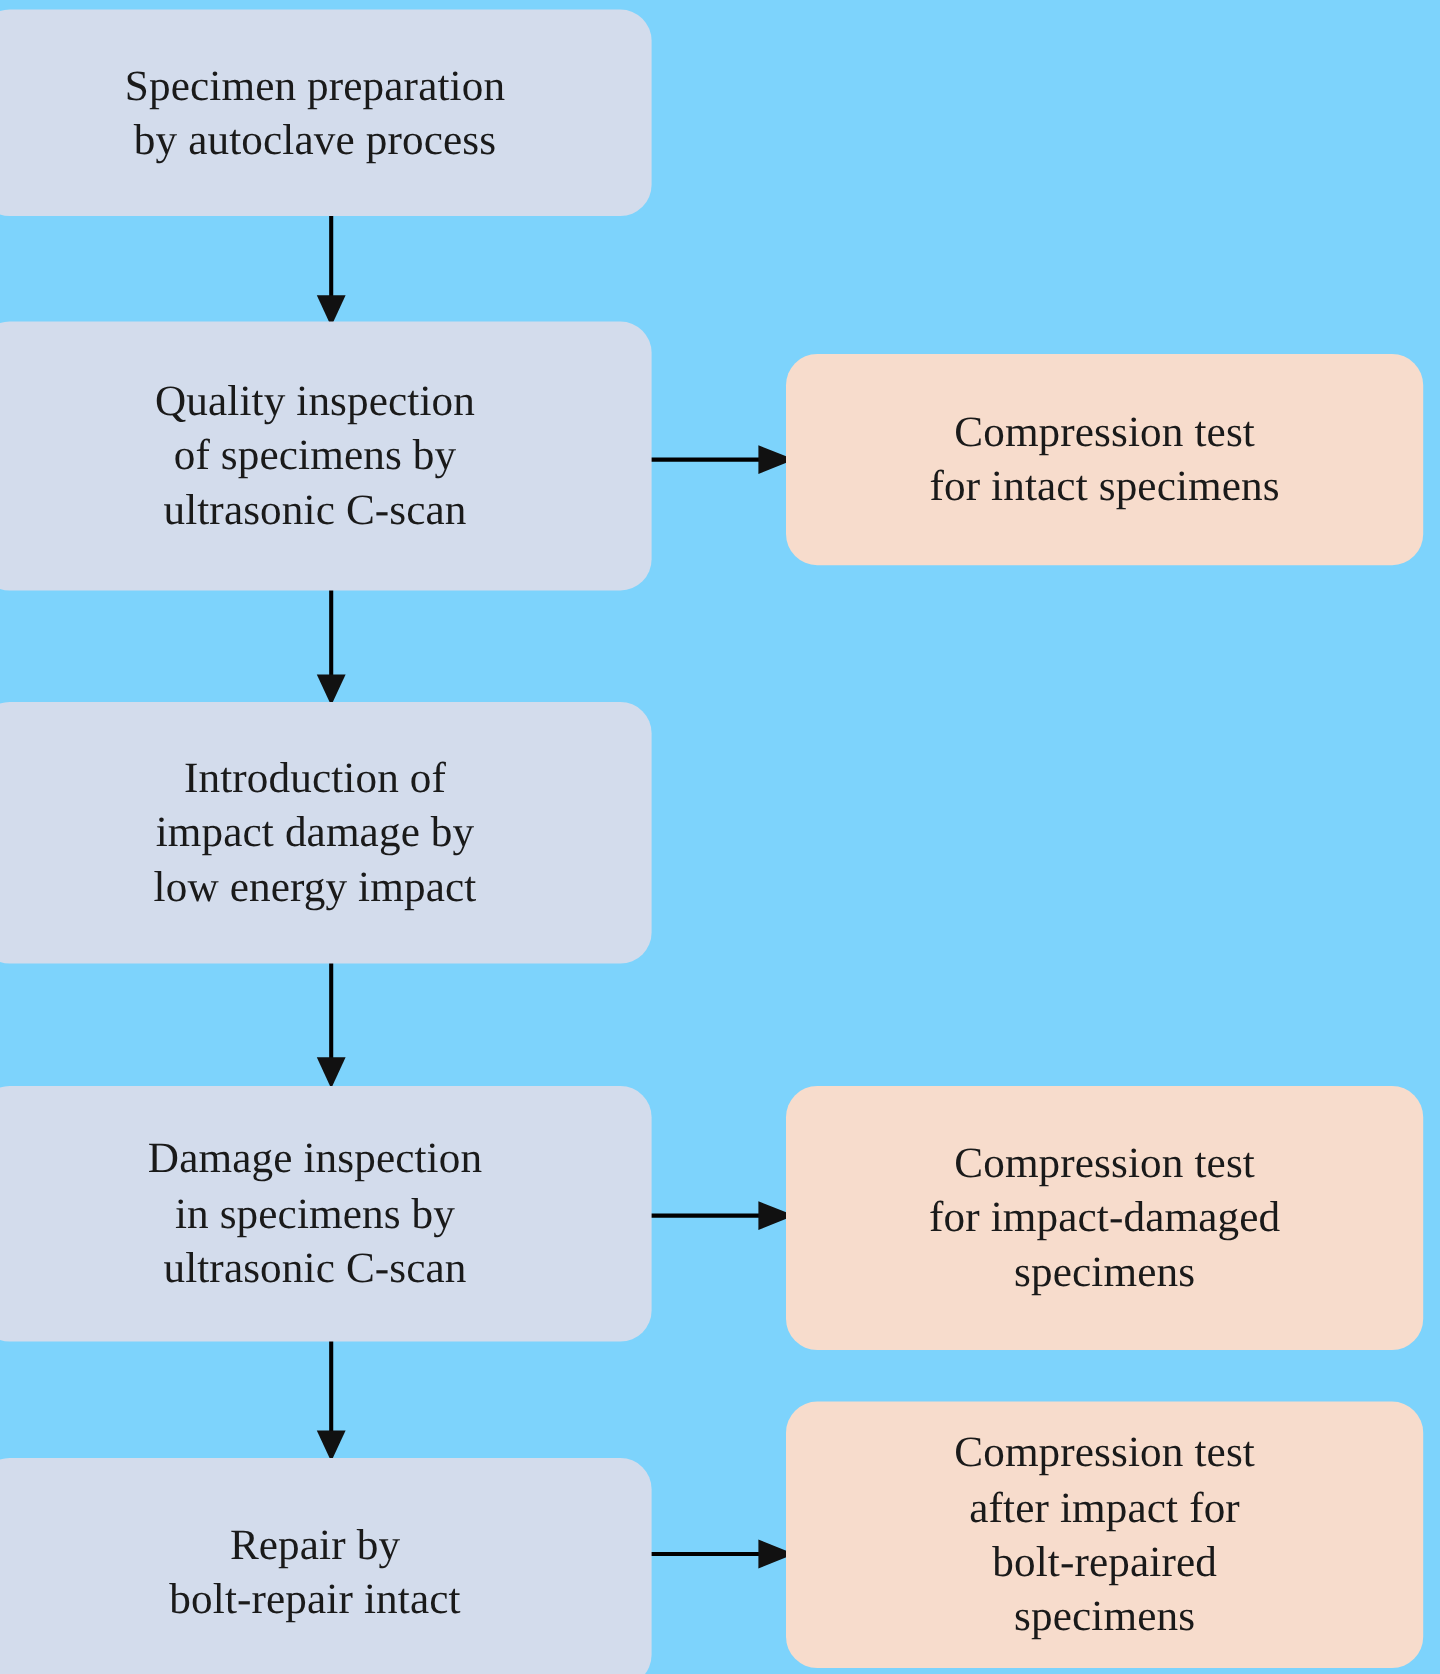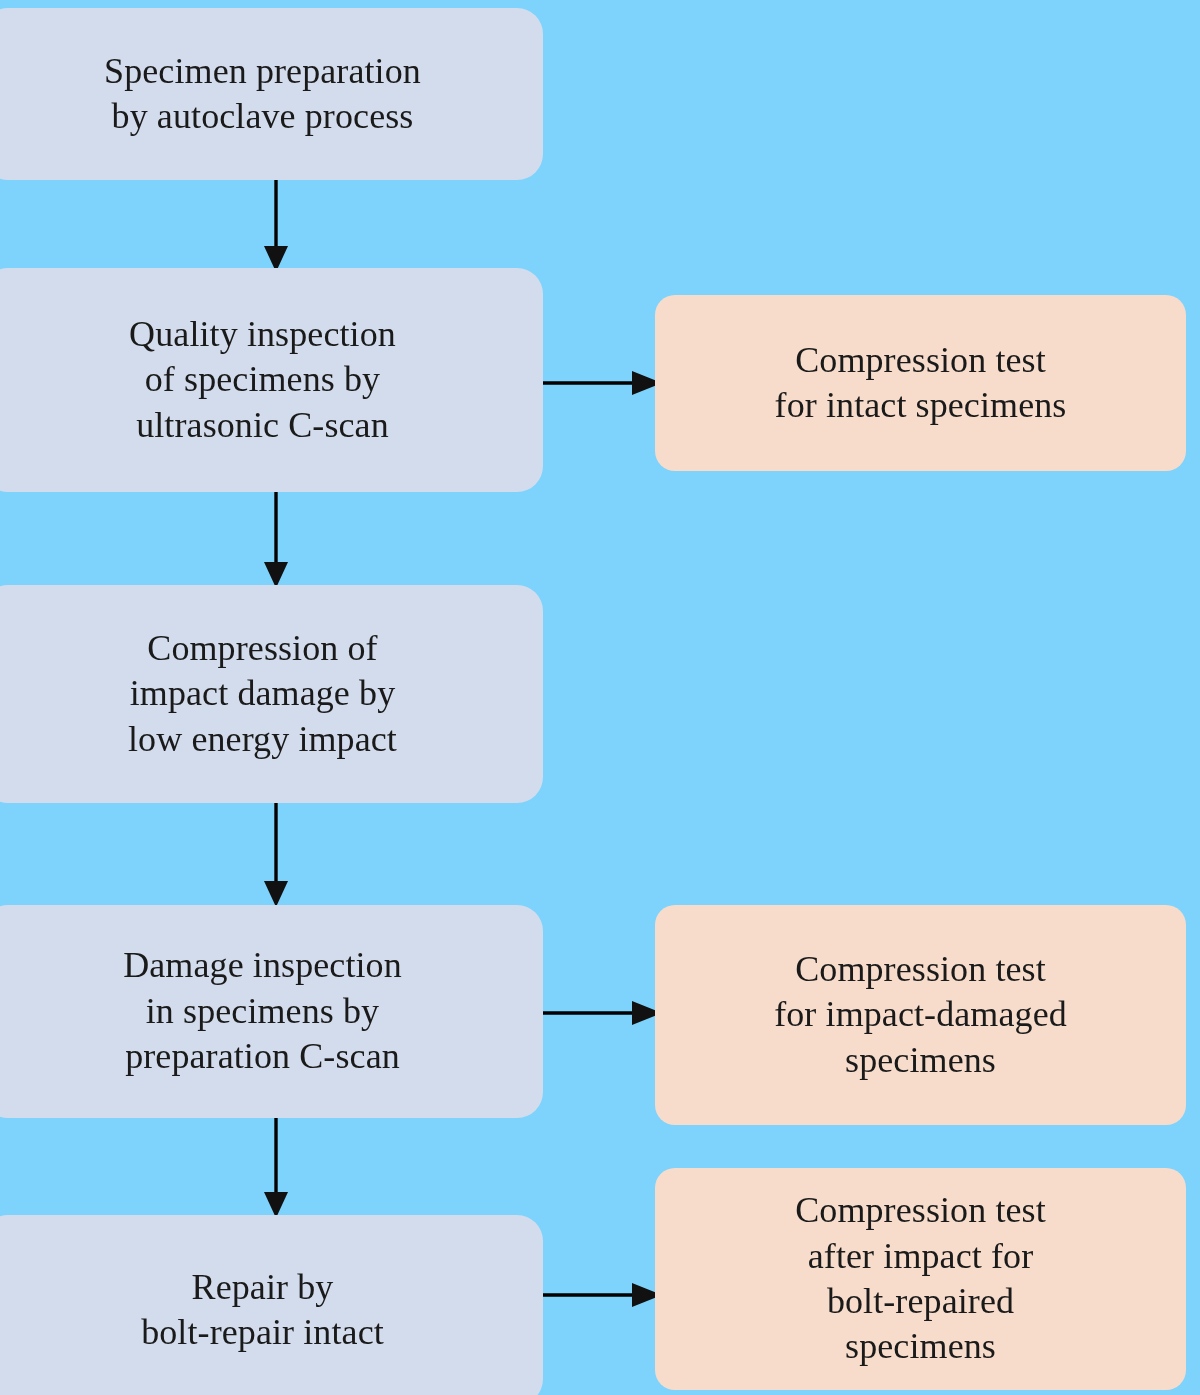--- a/index.html
+++ b/index.html
@@ -33,21 +33,20 @@
   .node .label {
     display: block;
     white-space: pre-line;
     padding: 0 10px;
   }
   .node.process {
     background: #d3dcec;
   }
   .node.test {
     background: #f7dccc;
-    border-radius: 20px;
   }
   
   .conn {
     position: absolute;
     overflow: visible;
   }
   .conn line {
     stroke: #000000;
     stroke-width: 3.4;
     shape-rendering: geometricPrecision;
@@ -106,29 +105,29 @@
 of specimens by
 ultrasonic C-scan</span>
   </div>
 
   <div class="node test" style="left:655px; top:295px; width:531px; height:176px; font-size:36px;">
     <span class="label">Compression test
 for intact specimens</span>
   </div>
 
   <div class="node process" style="left:-18px; top:585px; width:561px; height:218px; font-size:36px;">
-    <span class="label">Compression of
+    <span class="label">Introduction of
 impact damage by
 low energy impact</span>
   </div>
 
   <div class="node process" style="left:-18px; top:905px; width:561px; height:213px; font-size:36px;">
     <span class="label">Damage inspection
 in specimens by
-preparation C-scan</span>
+ultrasonic C-scan</span>
   </div>
 
   <div class="node test" style="left:655px; top:905px; width:531px; height:220px; font-size:36px;">
     <span class="label">Compression test
 for impact-damaged
 specimens</span>
   </div>
 
   <div class="node process" style="left:-18px; top:1215px; width:561px; height:190px; font-size:36px;">
     <span class="label">Repair by

